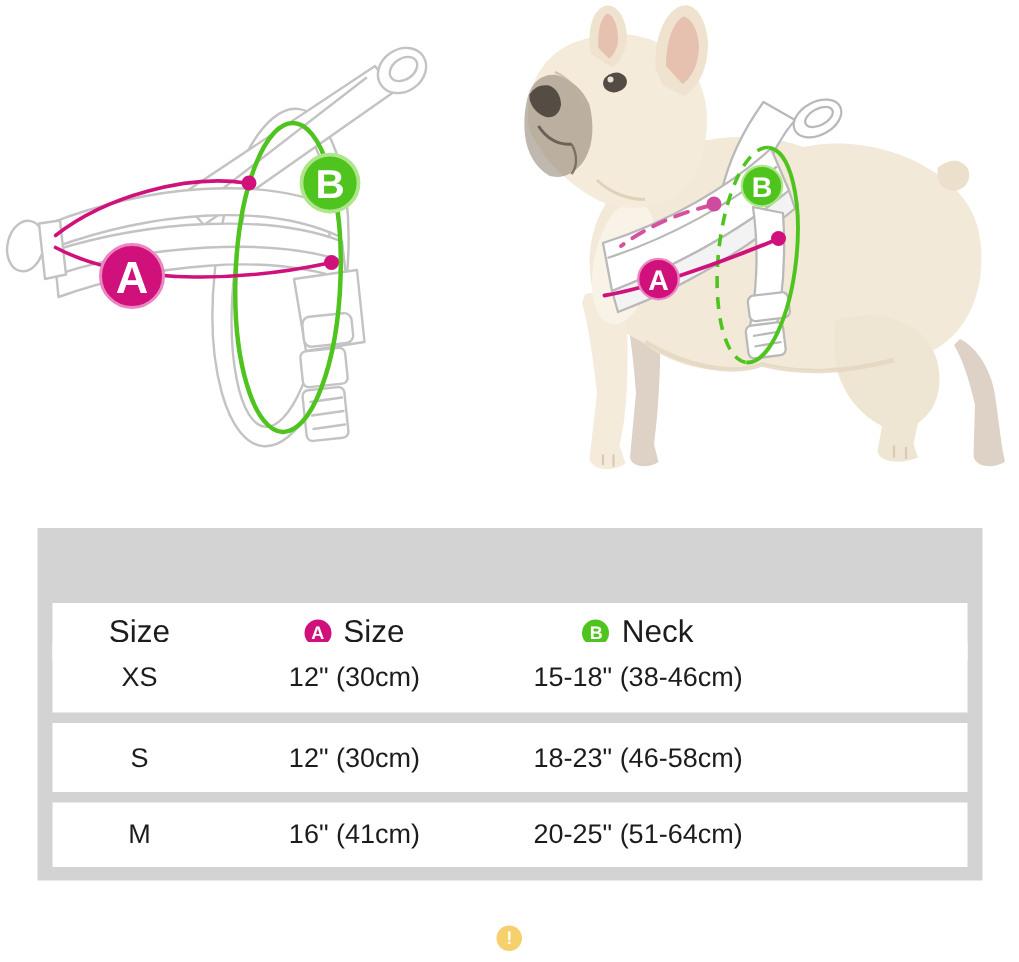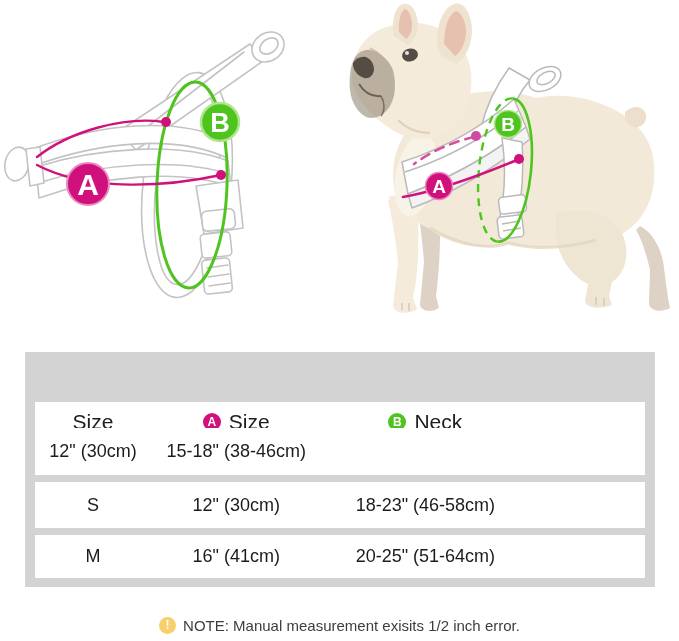--- a/index.html
+++ b/index.html
@@ -186,20 +186,21 @@
       <span>Size</span>
     </div>
     <div class="cell">
       <span class="badge badge-chest">B</span>
       <span>Neck</span>
     </div>
     <div class="cell"></div>
   </div>
 
   <div class="trow" id="row-xs">
+    <div class="cell">XS</div>
     <div class="cell">12" (30cm)</div>
     <div class="cell">15-18" (38-46cm)</div>
     <div class="cell"></div>
   </div>
 
   <div class="trow" id="row-s">
     <div class="cell">S</div>
     <div class="cell">12" (30cm)</div>
     <div class="cell">18-23" (46-58cm)</div>
     <div class="cell"></div>
@@ -209,14 +210,13 @@
     <div class="cell">M</div>
     <div class="cell">16" (41cm)</div>
     <div class="cell">20-25" (51-64cm)</div>
     <div class="cell"></div>
   </div>
 
 </div>
 
 <div id="note">
   <span class="note-icon">!</span>
-  <span>NOTE: Manual measurement exisits 1/2 inch error.</span>
 </div>
 
 </body></html>

